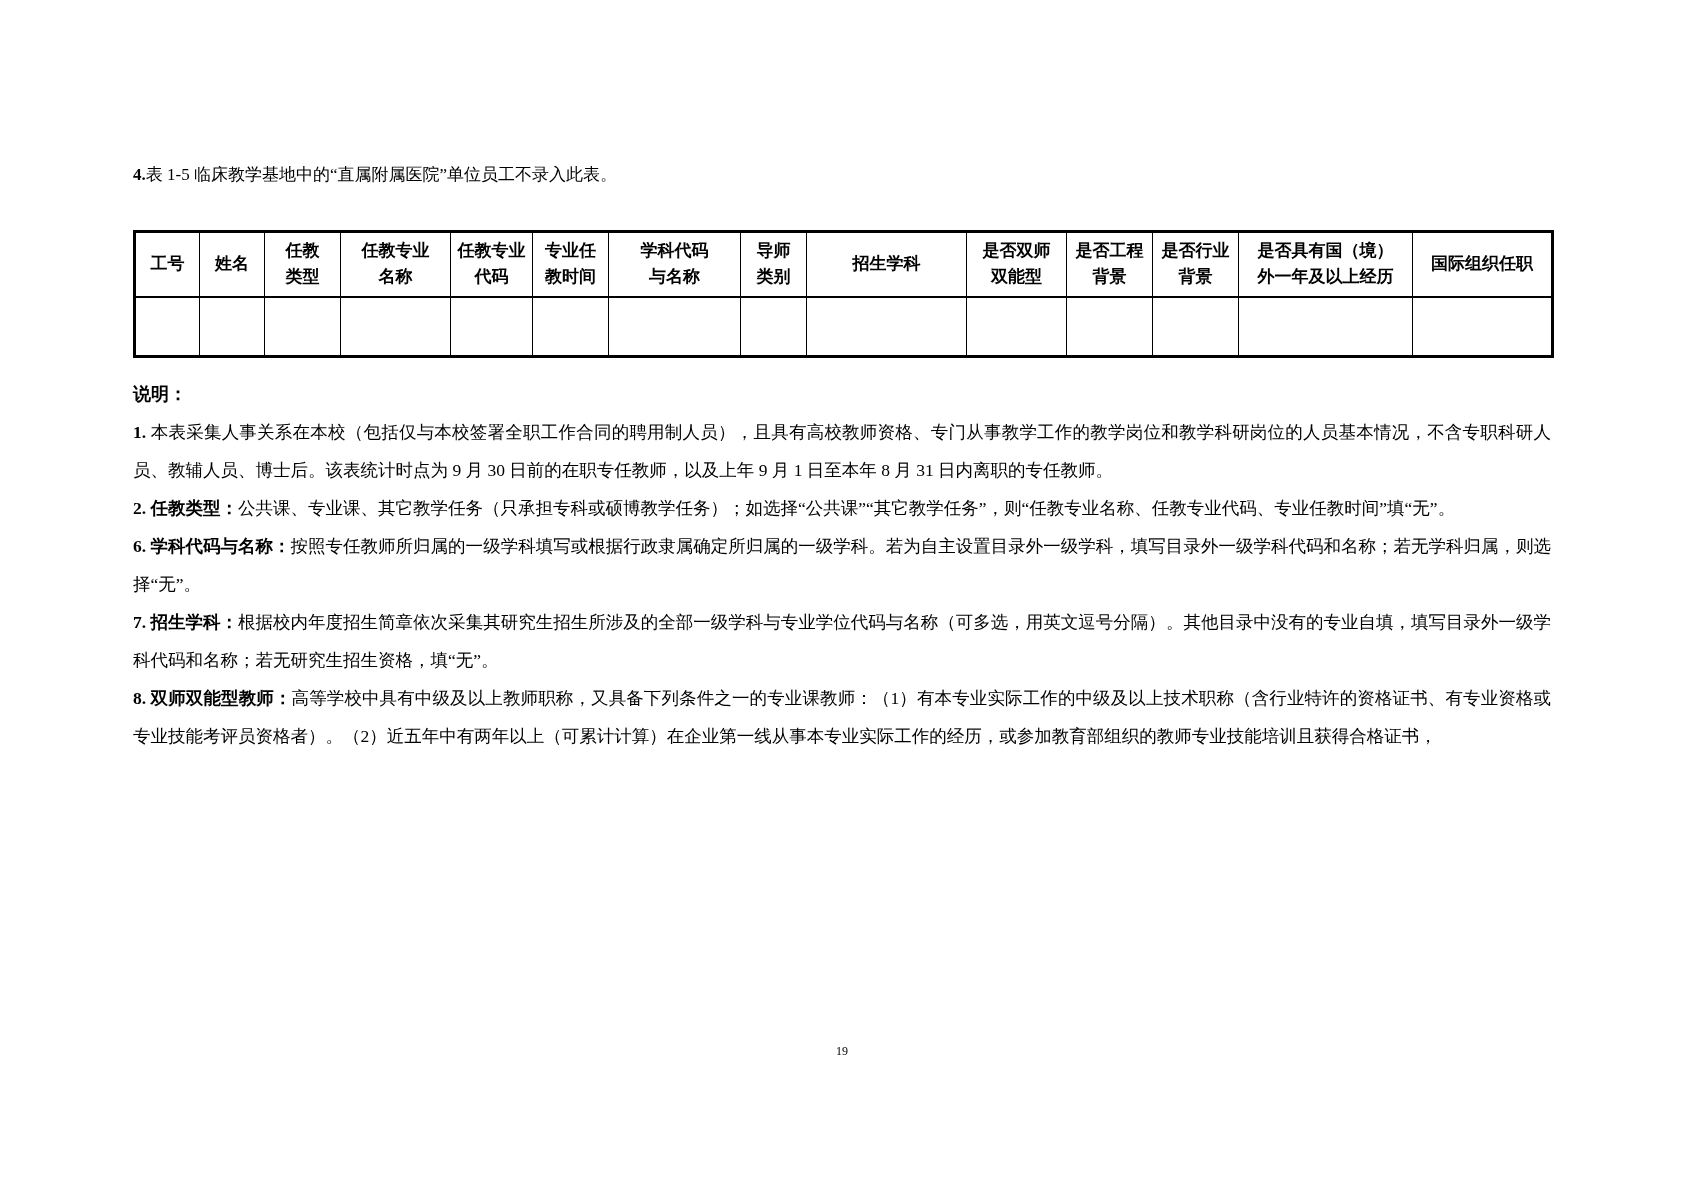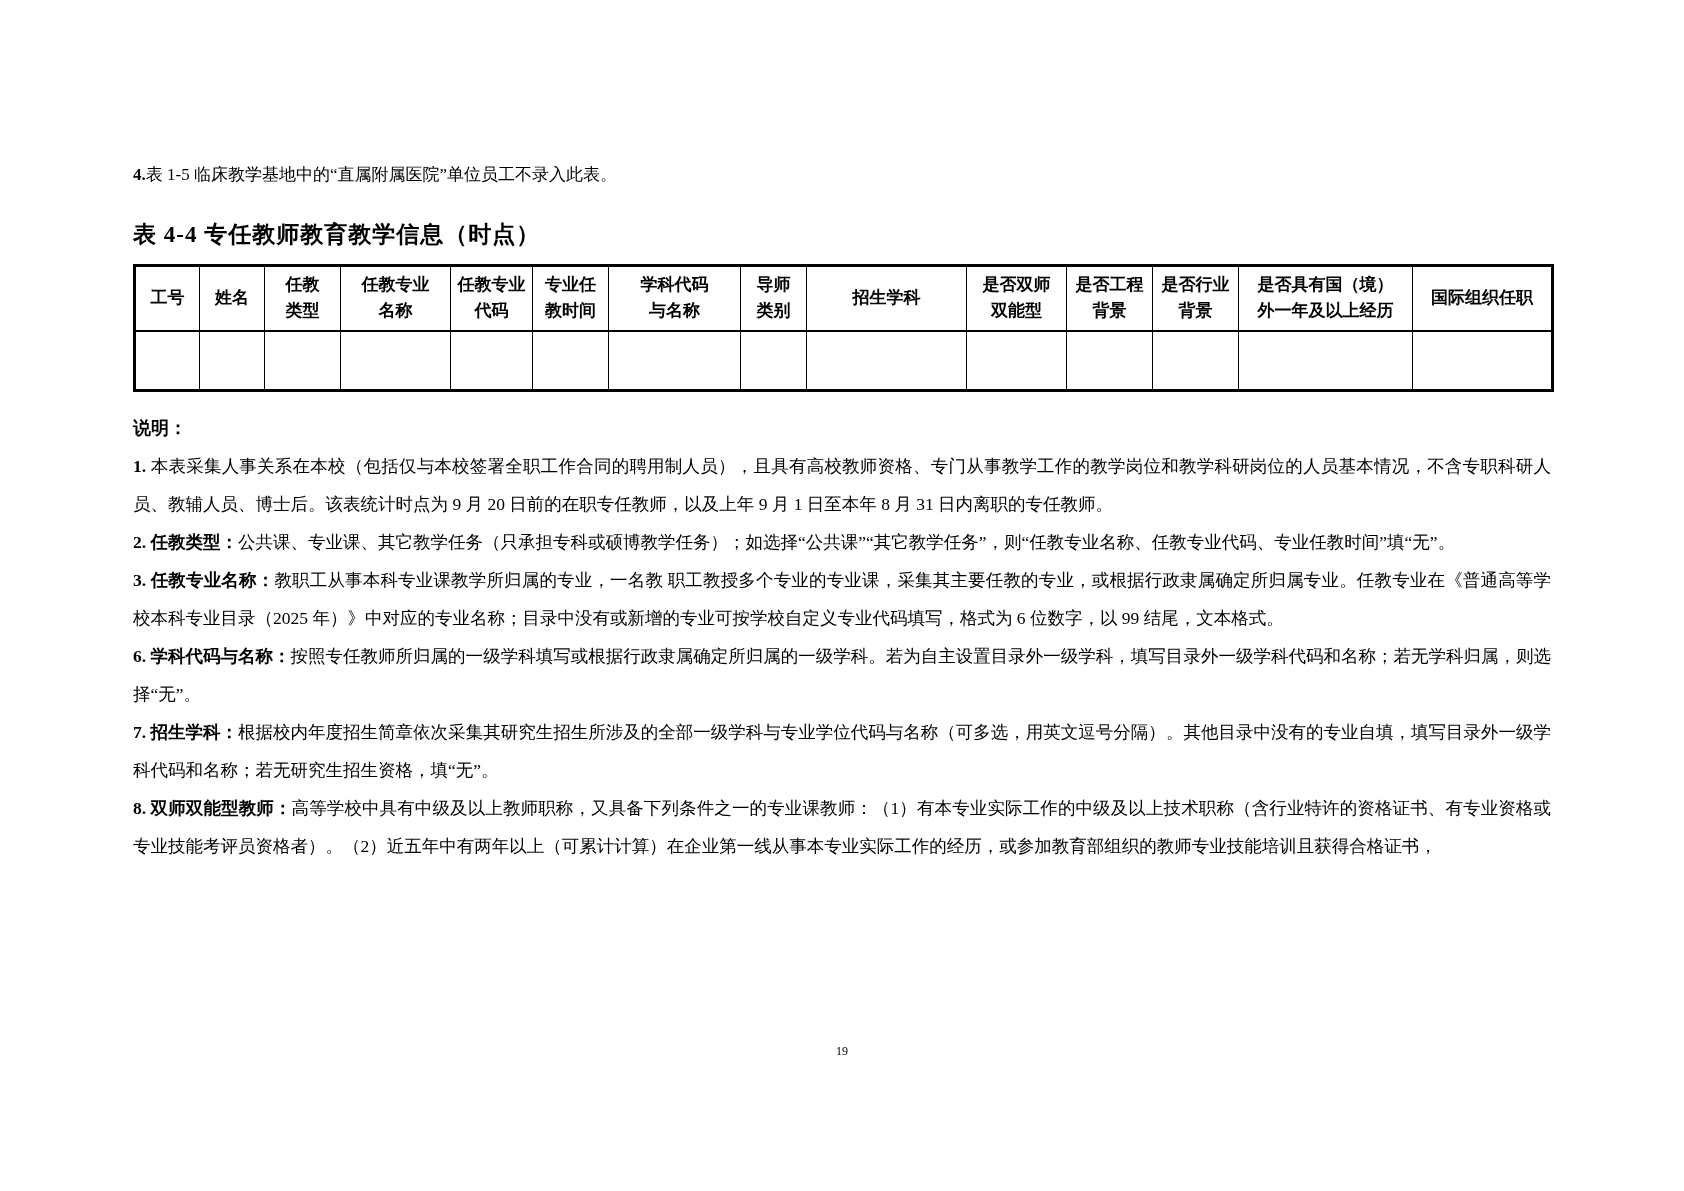--- a/index.html
+++ b/index.html
@@ -17,21 +17,21 @@
   .top-note b { font-weight:bold; }
 
   .table-title {
     margin-top:32px;
     font-size:23px;
     font-weight:bold;
     letter-spacing:1px;
   }
 
   table.teachers {
-    margin-top:14px;
+    margin-top:43px;
     border-collapse:collapse;
     table-layout:fixed;
     width:1418px;
     border:3px solid #000;
   }
   table.teachers th, table.teachers td {
     border:1px solid #000;
     text-align:center;
     vertical-align:middle;
     font-size:17px;
@@ -67,21 +67,20 @@
   }
 </style>
 </head>
 <body>
 
 <div class="page">
   <div class="content">
 
     <div class="top-note"><b>4.</b><span>表 1-5 临床教学基地中的“直属附属医院”单位员工不录入此表。</span></div>
 
-    <div class="table-title">表 4-4 专任教师教育教学信息（时点）</div>
 
     <table class="teachers">
       <colgroup>
         <col style="width:65px">
           <col style="width:65px">
           <col style="width:76px">
           <col style="width:110px">
         <col style="width:82px">
           <col style="width:76px">
           <col style="width:132px">
@@ -137,27 +136,24 @@
           <td></td>
           <td></td>
           <td></td>
         </tr>
       </tbody>
     </table>
 
     <div class="notes">
       <div class="notes-heading">说明：</div>
       <div class="note">
-          <p><b>1.</b><span> 本表采集人事关系在本校（包括仅与本校签署全职工作合同的聘用制人员），且具有高校教师资格、专门从事教学工作的教学岗位和教学科研岗位的人员基本情况，不含专职科研人员、教辅人员、博士后。该表统计时点为 9 月 20 日前的在职专任教师，以及上年 9 月 1 日至本年 8 月 31 日内离职的专任教师。</span></p>
+          <p><b>1.</b><span> 本表采集人事关系在本校（包括仅与本校签署全职工作合同的聘用制人员），且具有高校教师资格、专门从事教学工作的教学岗位和教学科研岗位的人员基本情况，不含专职科研人员、教辅人员、博士后。该表统计时点为 9 月 30 日前的在职专任教师，以及上年 9 月 1 日至本年 8 月 31 日内离职的专任教师。</span></p>
         </div>
       <div class="note">
           <p><b>2. 任教类型：</b><span>公共课、专业课、其它教学任务（只承担专科或硕博教学任务）；如选择“公共课”“其它教学任务”，则“任教专业名称、任教专业代码、专业任教时间”填“无”。</span></p>
-        </div>
-      <div class="note">
-          <p><b>3. 任教专业名称：</b><span>教职工从事本科专业课教学所归属的专业，一名教 职工教授多个专业的专业课，采集其主要任教的专业，或根据行政隶属确定所归属专业。任教专业在《普通高等学校本科专业目录（2025 年）》中对应的专业名称；目录中没有或新增的专业可按学校自定义专业代码填写，格式为 6 位数字，以 99 结尾，文本格式。</span></p>
         </div>
       <div class="note">
           <p><b>6. 学科代码与名称：</b><span>按照专任教师所归属的一级学科填写或根据行政隶属确定所归属的一级学科。若为自主设置目录外一级学科，填写目录外一级学科代码和名称；若无学科归属，则选择“无”。</span></p>
         </div>
       <div class="note">
           <p><b>7. 招生学科：</b><span>根据校内年度招生简章依次采集其研究生招生所涉及的全部一级学科与专业学位代码与名称（可多选，用英文逗号分隔）。其他目录中没有的专业自填，填写目录外一级学科代码和名称；若无研究生招生资格，填“无”。</span></p>
         </div>
       <div class="note">
           <p><b>8. 双师双能型教师：</b><span>高等学校中具有中级及以上教师职称，又具备下列条件之一的专业课教师：（1）有本专业实际工作的中级及以上技术职称（含行业特许的资格证书、有专业资格或专业技能考评员资格者）。（2）近五年中有两年以上（可累计计算）在企业第一线从事本专业实际工作的经历，或参加教育部组织的教师专业技能培训且获得合格证书，</span></p>
         </div>

